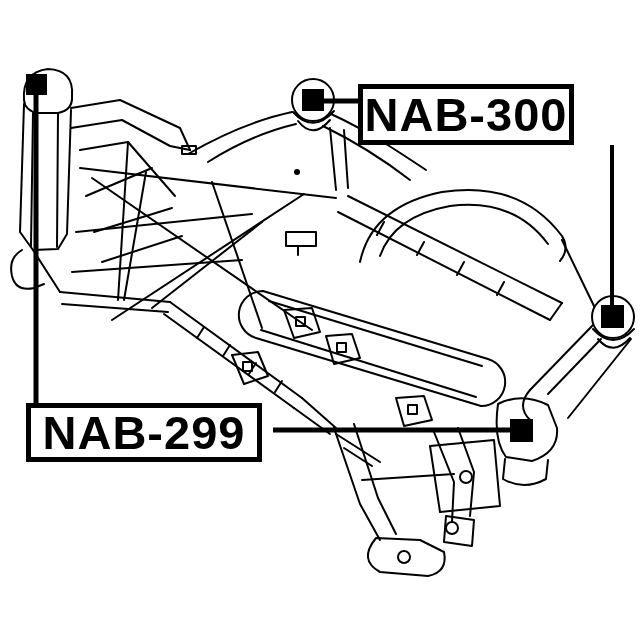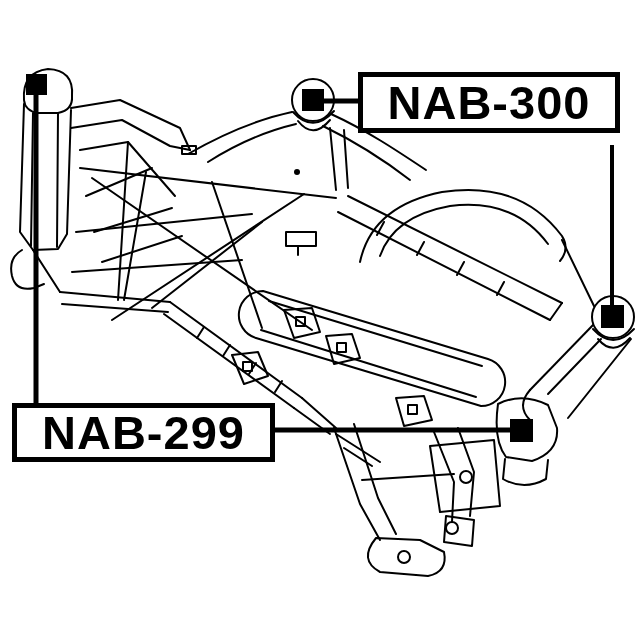--- a/index.html
+++ b/index.html
@@ -10,22 +10,22 @@
     font-family:"Liberation Sans", sans-serif;
   }
   .stage svg { position:absolute; left:0; top:0; }
   .part-label {
     position:absolute; box-sizing:border-box;
     background:var(--paper); border:5px solid var(--ink);
     display:flex; align-items:center; justify-content:center;
     font-weight:bold; font-size:47px; letter-spacing:1px; line-height:1;
     color:var(--ink); white-space:nowrap; user-select:none;
   }
-  #label-nab300 { left:358px; top:72px;  width:262px; height:61px; }
-  #label-nab299 { left:12px;  top:403px; width:263px; height:59px; }
+  #label-nab300 { left:358px; top:84px;  width:216px; height:61px; }
+  #label-nab299 { left:26px;  top:403px; width:236px; height:59px; }
 </style>
 </head>
 <body>
 
 <div class="stage">
 
   <svg width="640" height="640" viewBox="0 0 640 640" fill="none" stroke="#000" stroke-width="2" stroke-linecap="round" stroke-linejoin="round">
 
     <g>
       <path d="M24,100 Q22,72 48,69 Q74,70 72,96 Q73,110 58,113 L38,113 Q25,111 24,100 Z"></path>

